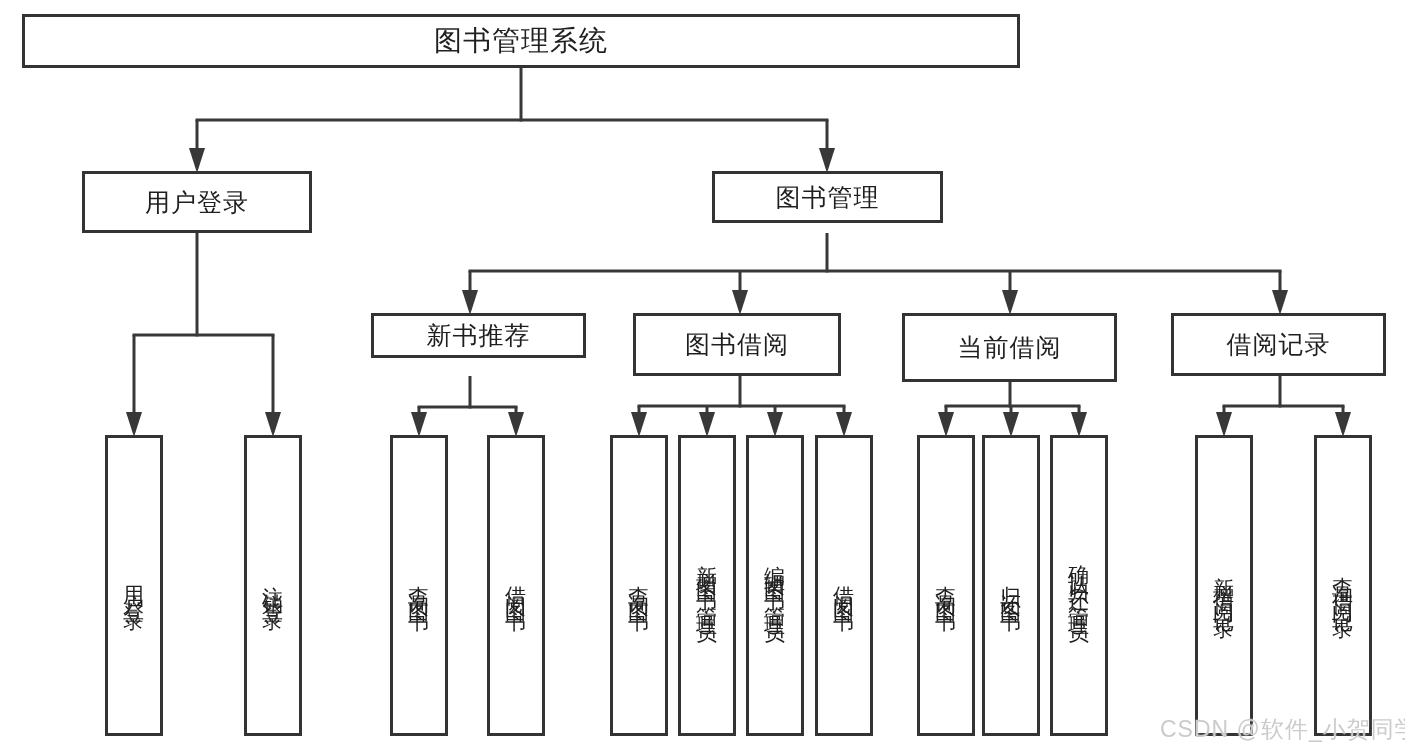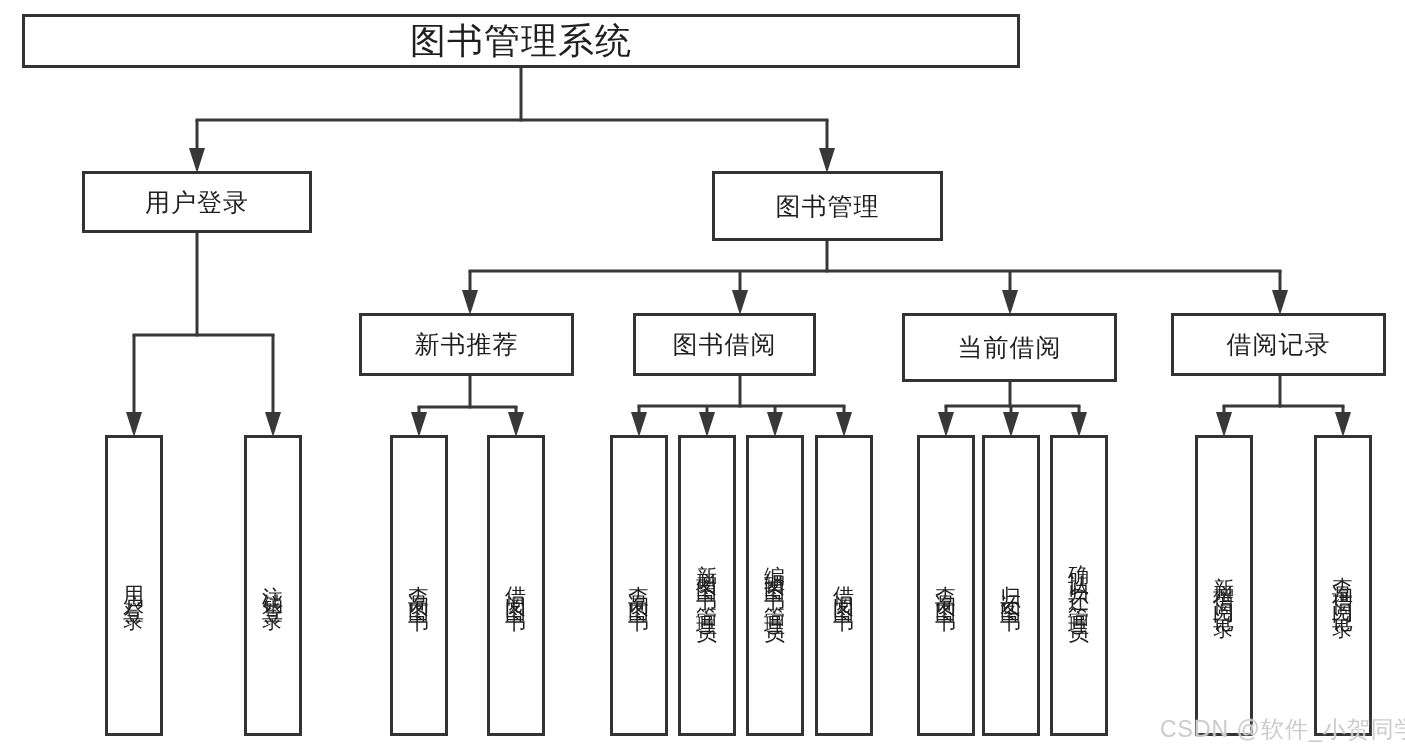--- a/index.html
+++ b/index.html
@@ -18,21 +18,21 @@
     background:#ffffff;
     border:3px solid #333333;
     display:flex;
     align-items:center;
     justify-content:center;
     text-align:center;
     color:#1f1f1f;
     line-height:1;
     z-index:2;
   }
-  .root-node{font-size:36px;letter-spacing:1px;}
+  .root-node{font-size:28px;letter-spacing:1px;}
   .branch-node{font-size:25px;letter-spacing:1px;}
   .vnode{
     writing-mode:vertical-rl;
     text-orientation:mixed;
     letter-spacing:0.4em;
     font-size:21px;
   }
   .watermark{
     position:absolute;
     left:1160px;top:714px;
@@ -114,24 +114,24 @@
       <polygon points="1003,412 1019,412 1011,437"></polygon>
       <polygon points="1071,412 1087,412 1079,437"></polygon>
       <polygon points="1216,412 1232,412 1224,437"></polygon>
       <polygon points="1335,412 1351,412 1343,437"></polygon>
     </g>
   </svg>
 
   <div class="node root-node" style="left:22px;top:14px;width:998px;height:54px">图书管理系统</div>
 
   <div class="node branch-node" style="left:82px;top:171px;width:230px;height:62px">用户登录</div>
-  <div class="node branch-node" style="left:712px;top:171px;width:231px;height:70px">图书管理</div>
+  <div class="node branch-node" style="left:712px;top:171px;width:231px;height:52px">图书管理</div>
 
-  <div class="node branch-node" style="left:359px;top:313px;width:215px;height:63px">新书推荐</div>
-  <div class="node branch-node" style="left:633px;top:313px;width:183px;height:63px">图书借阅</div>
+  <div class="node branch-node" style="left:371px;top:313px;width:215px;height:45px">新书推荐</div>
+  <div class="node branch-node" style="left:633px;top:313px;width:208px;height:63px">图书借阅</div>
   <div class="node branch-node" style="left:902px;top:313px;width:215px;height:69px">当前借阅</div>
   <div class="node branch-node" style="left:1171px;top:313px;width:215px;height:63px">借阅记录</div>
 
   <div class="node vnode" style="left:105px;top:435px;width:58px;height:301px">用户登录</div>
   <div class="node vnode" style="left:244px;top:435px;width:58px;height:301px">注销登录</div>
 
   <div class="node vnode" style="left:390px;top:435px;width:58px;height:301px">查询图书</div>
   <div class="node vnode" style="left:487px;top:435px;width:58px;height:301px">借阅图书</div>
 
   <div class="node vnode" style="left:610px;top:435px;width:58px;height:301px">查询图书</div>

